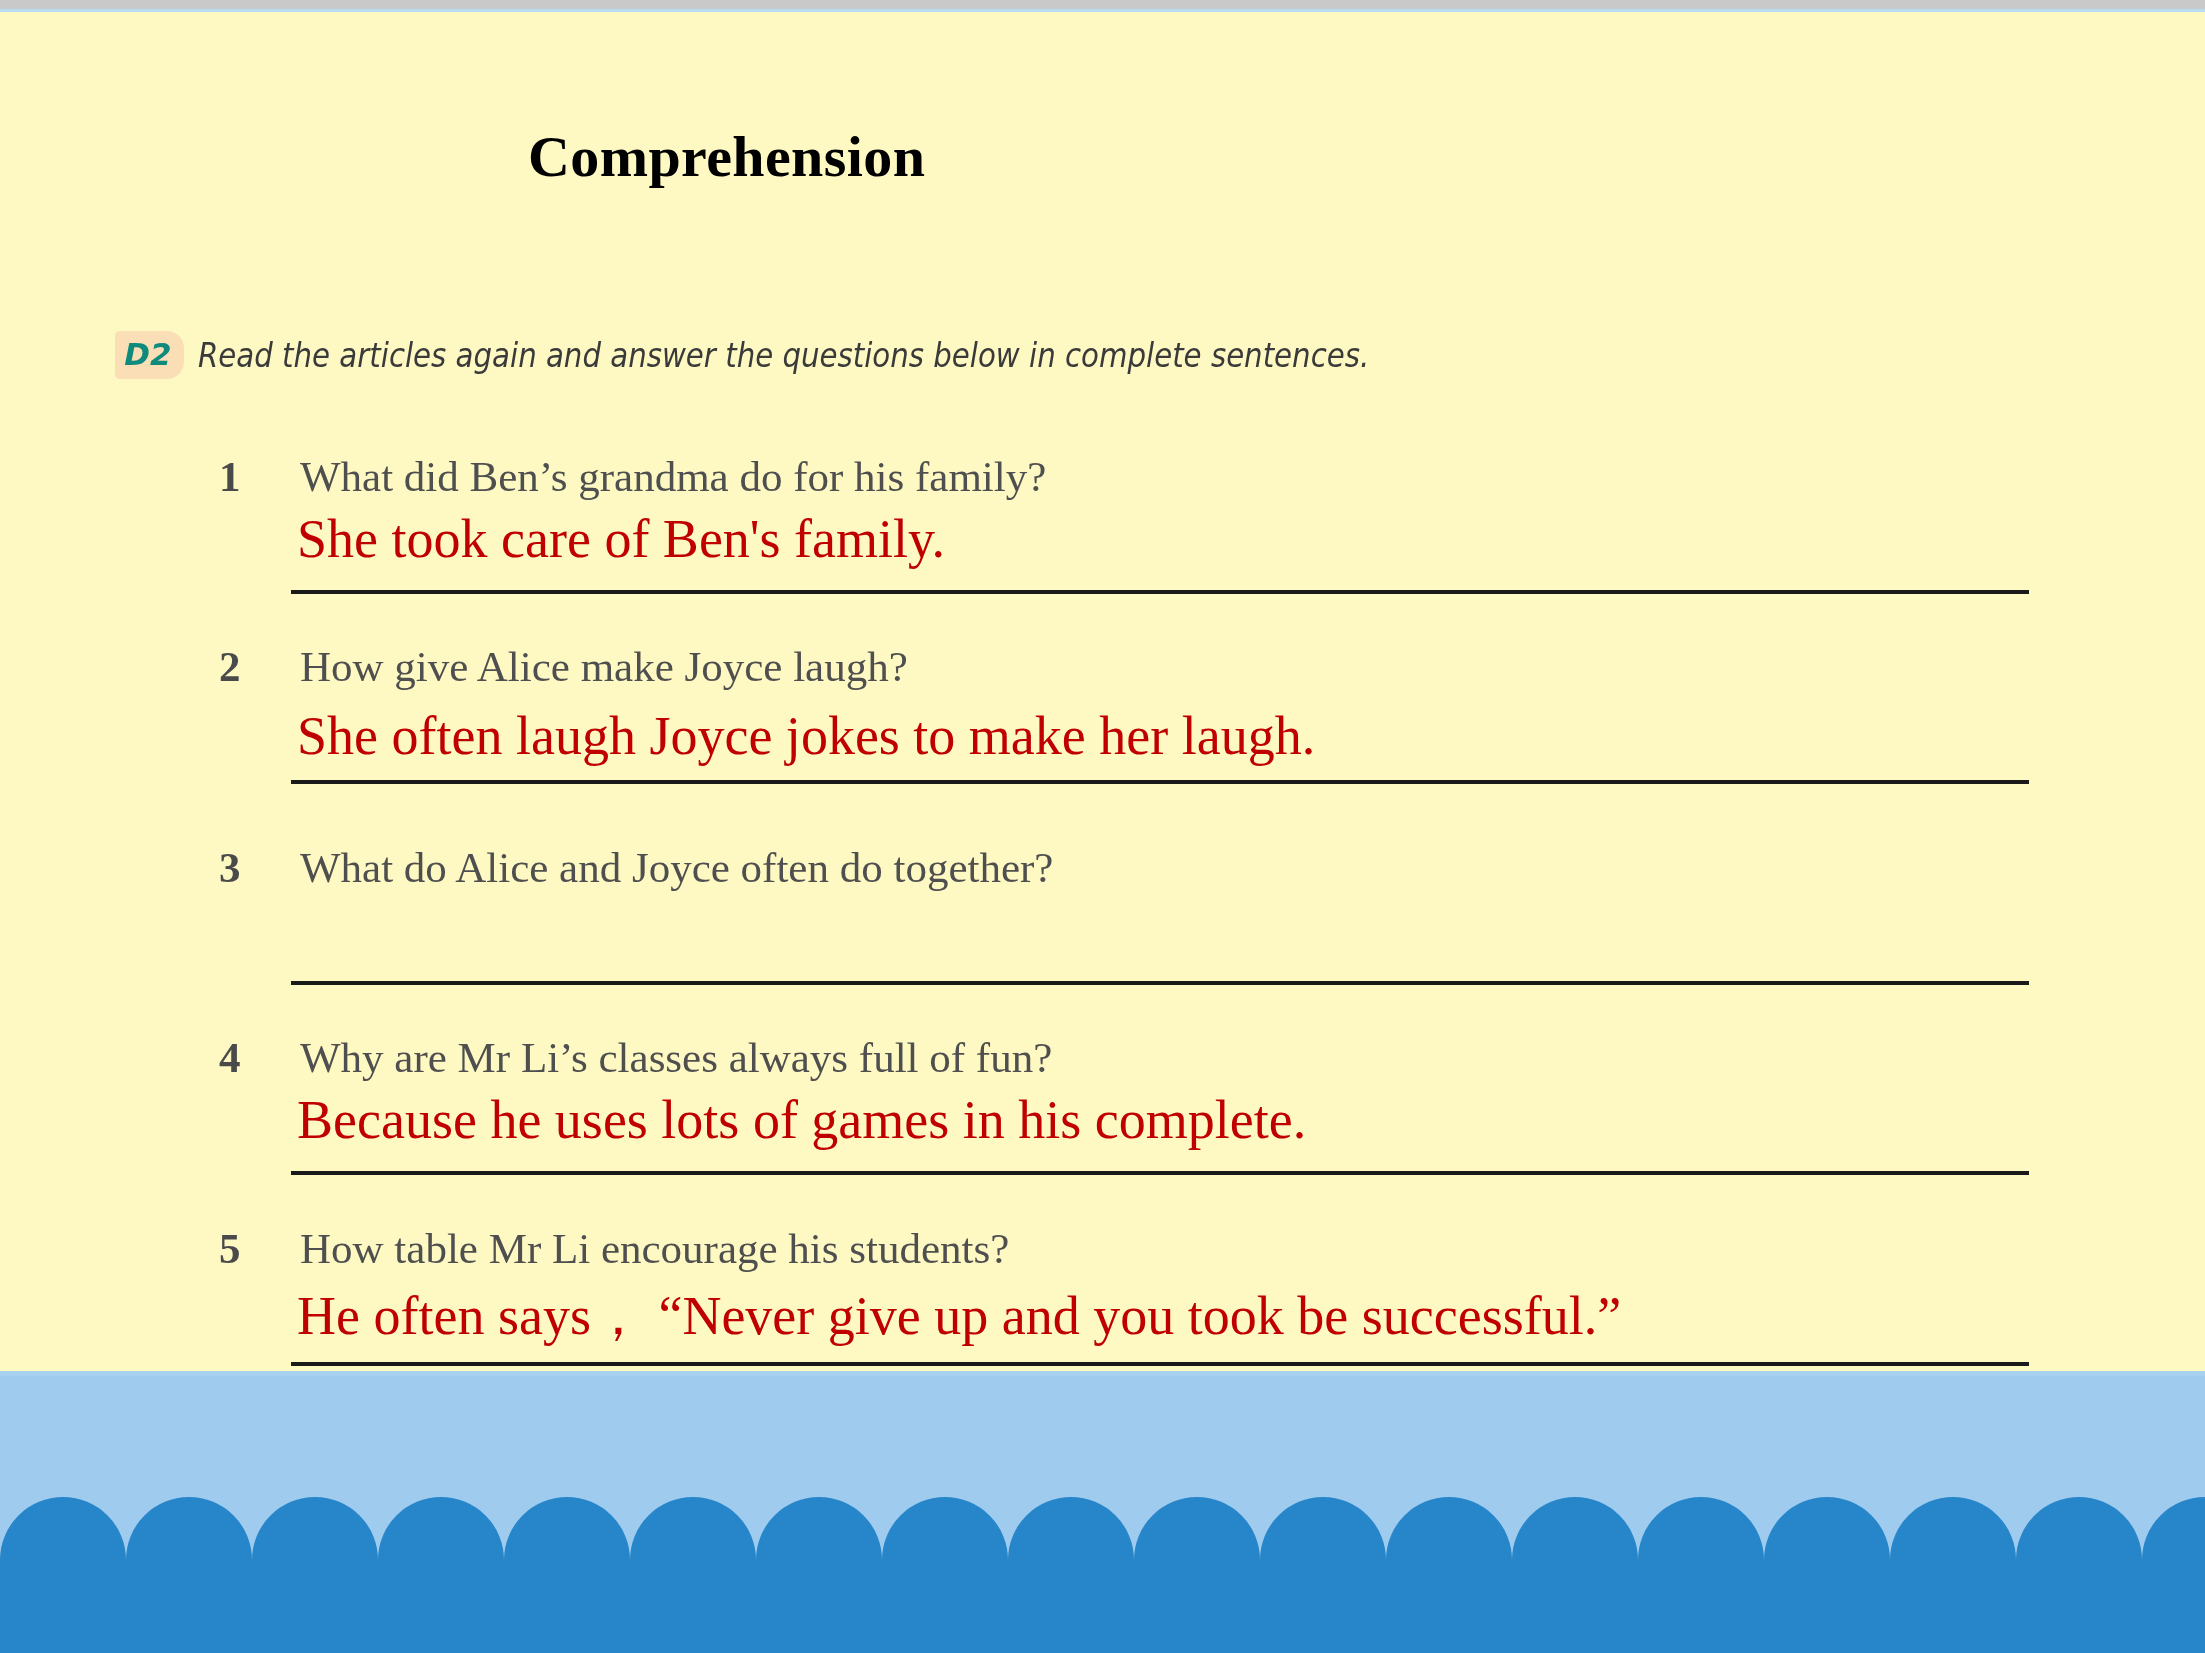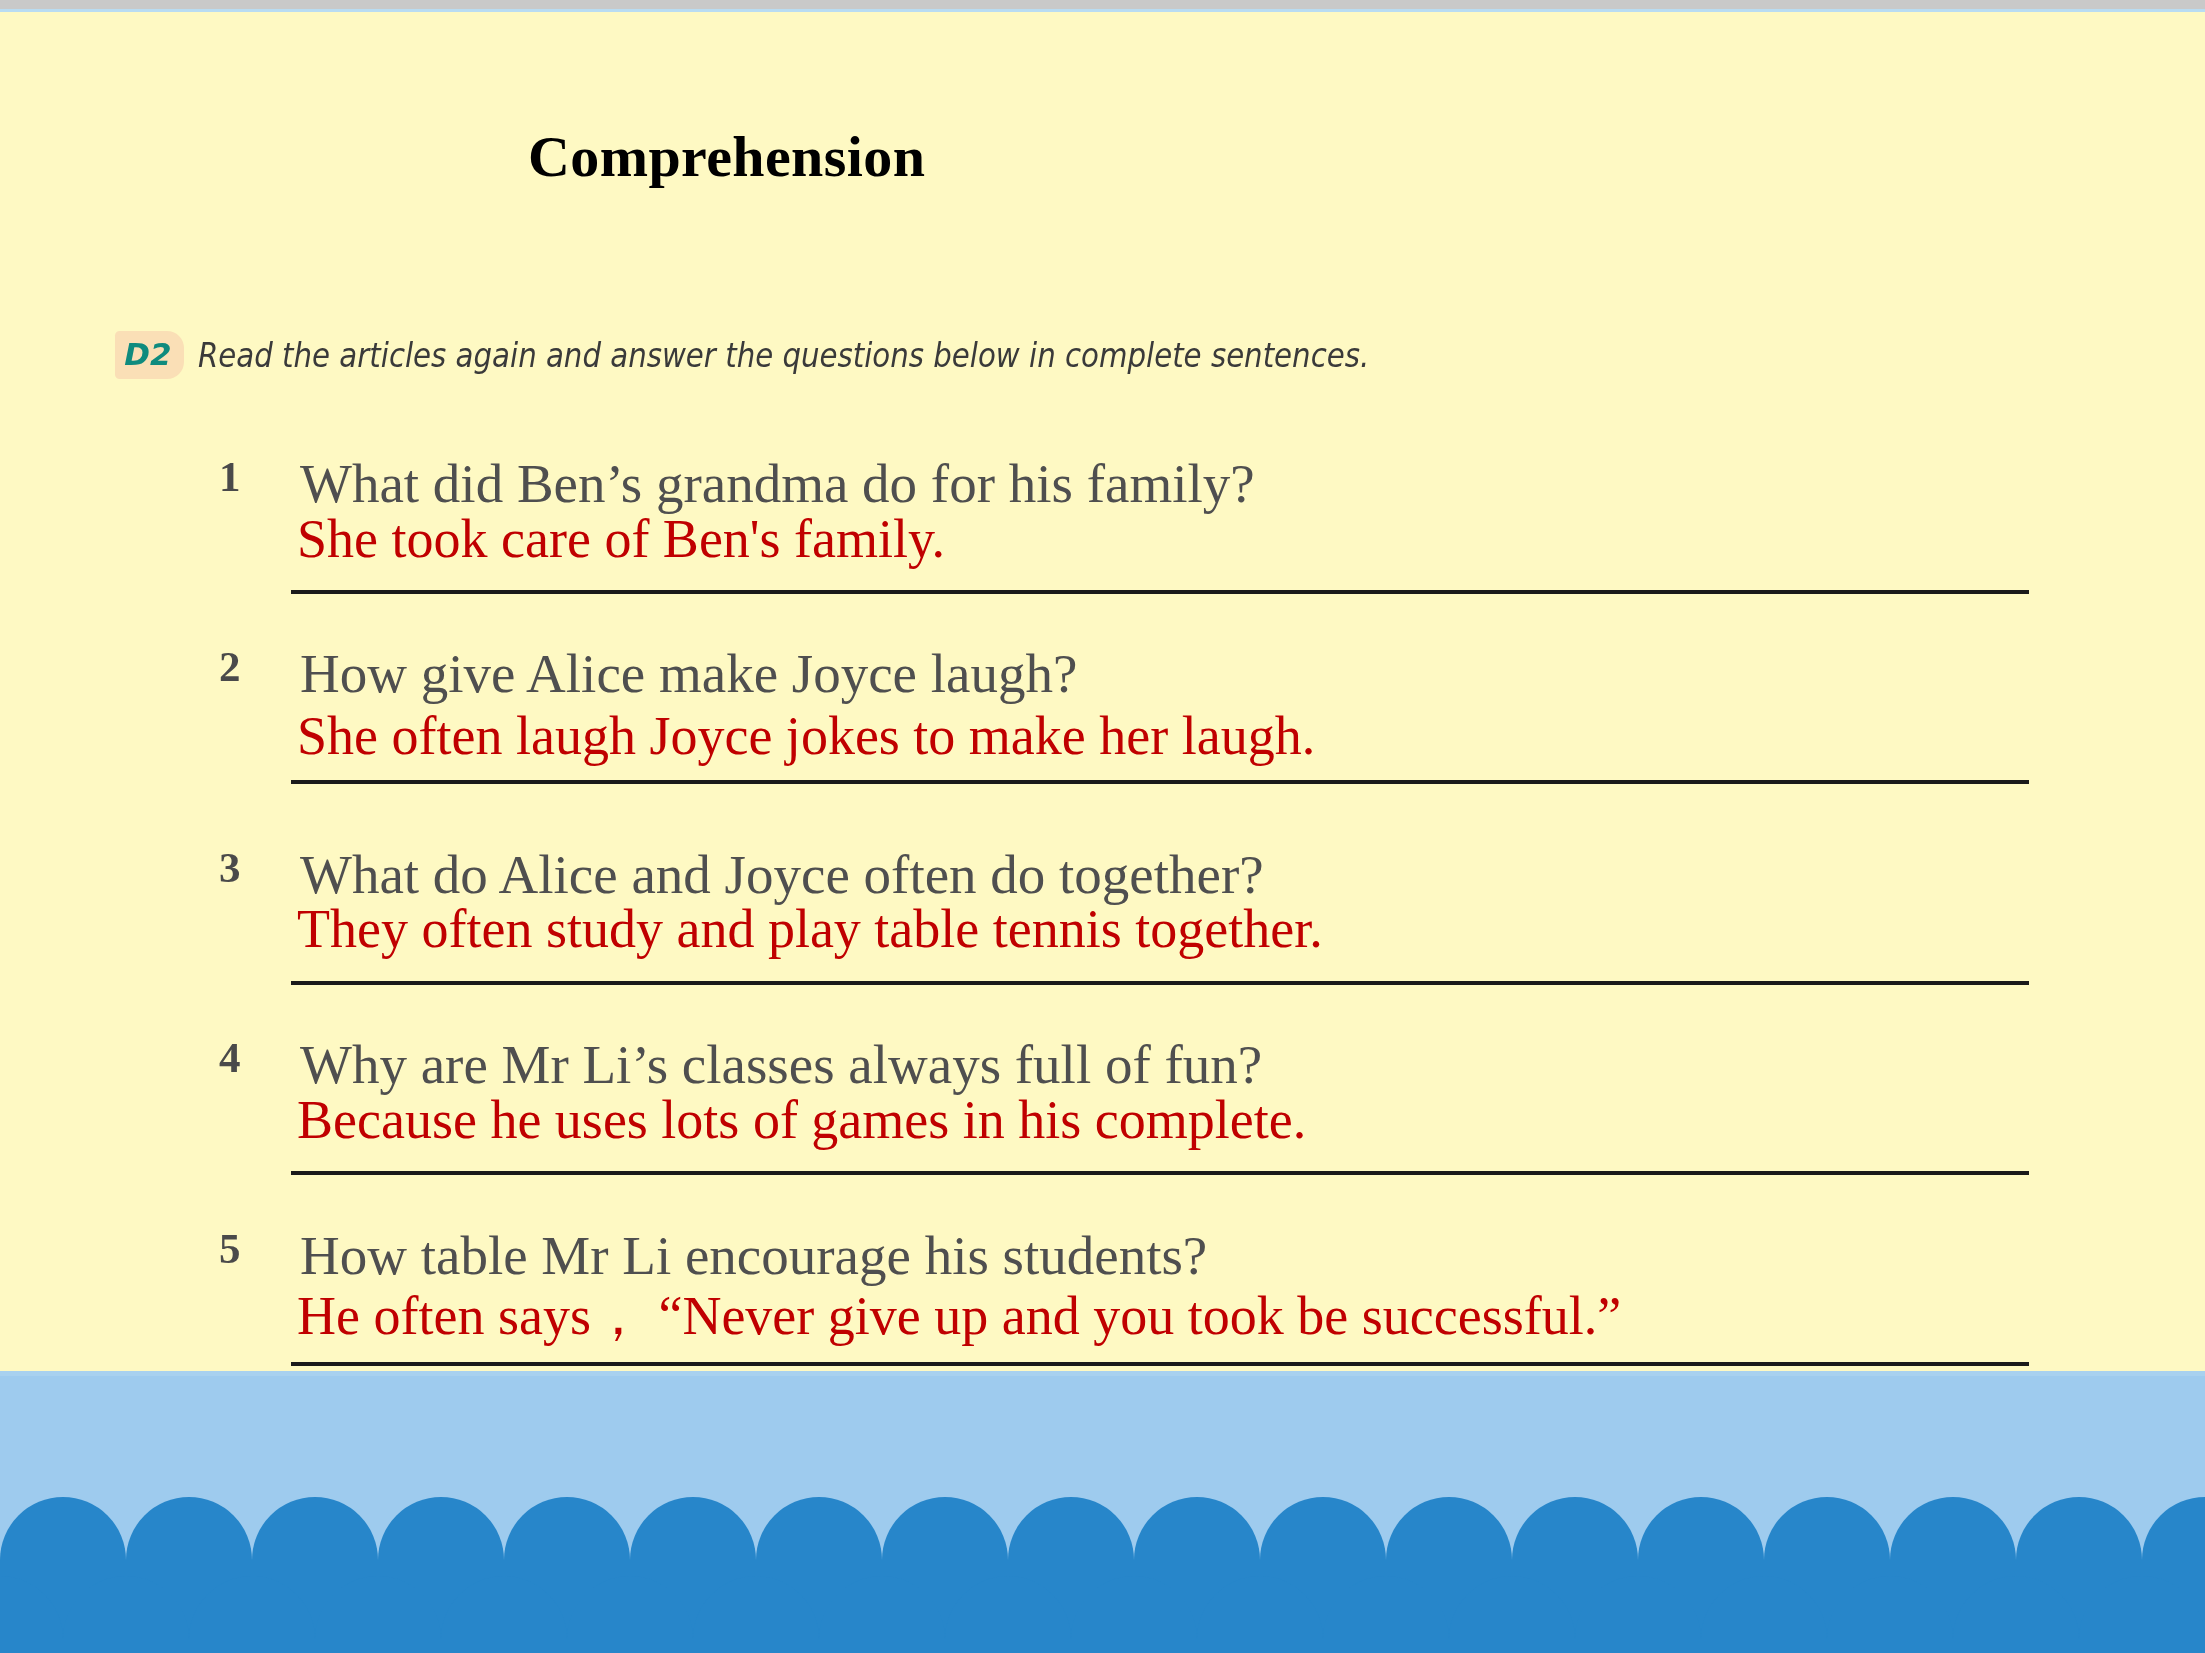--- a/index.html
+++ b/index.html
@@ -99,21 +99,21 @@
     font-family: "Liberation Serif", serif;
     font-weight: bold;
     font-size: 43px;
     color: #4a4a4a;
   }
   .q-text {
     position: absolute;
     left: 300px;
     top: 0;
     font-family: "Liberation Serif", serif;
-    font-size: 55px;
+    font-size: 43px;
     color: #4f4f4f;
     white-space: nowrap;
   }
   .answer-row {
     position: relative;
     height: 92px;
   }
   .answer-line {
     position: absolute;
     left: 291px;
@@ -207,21 +207,20 @@
       </div>
     </div>
 
     <div class="qa-item" style="height:190px">
       <div class="question-row">
         <span class="q-num">3</span>
         <span class="q-text">What do Alice and Joyce often do together?</span>
       </div>
       <div class="answer-row">
         <span class="answer-line"></span>
-        <span class="answer-text" style="top:-6.1px">They often study and play table tennis together.</span>
       </div>
     </div>
 
     <div class="qa-item" style="height:191px">
       <div class="question-row">
         <span class="q-num">4</span>
         <span class="q-text">Why are Mr Li’s classes always full of fun?</span>
       </div>
       <div class="answer-row">
         <span class="answer-line"></span>

